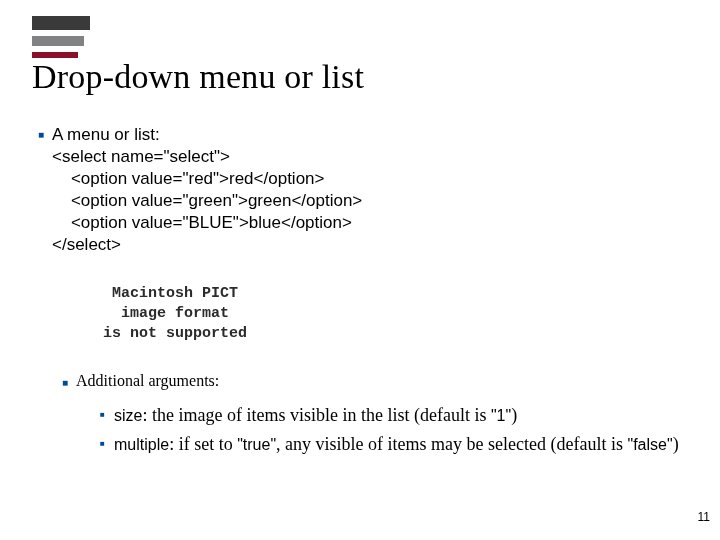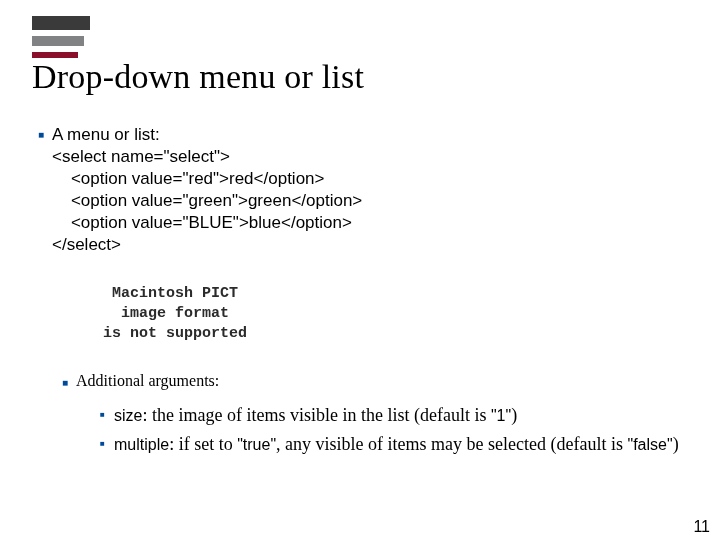--- a/index.html
+++ b/index.html
@@ -116,23 +116,23 @@
     font-size: 8px;
     color: #004a9a;
     width: 14px;
     line-height: 22px;
   }
   .sub .srow .txt { flex: 1; }
   .mono { font-family: Liberation Sans, sans-serif; font-size: 16px; }
   .pagenum {
     position: absolute;
     right: 10px;
-    bottom: 4px;
+    bottom: 16px;
     font-family: Verdana, Geneva, sans-serif;
-    font-size: 16px;
+    font-size: 12px;
     color: #000;
   }
 </style>
 </head>
 <body>
 
 <div class="slide">
 
   <div class="title-wrap">
     <div class="accent">

